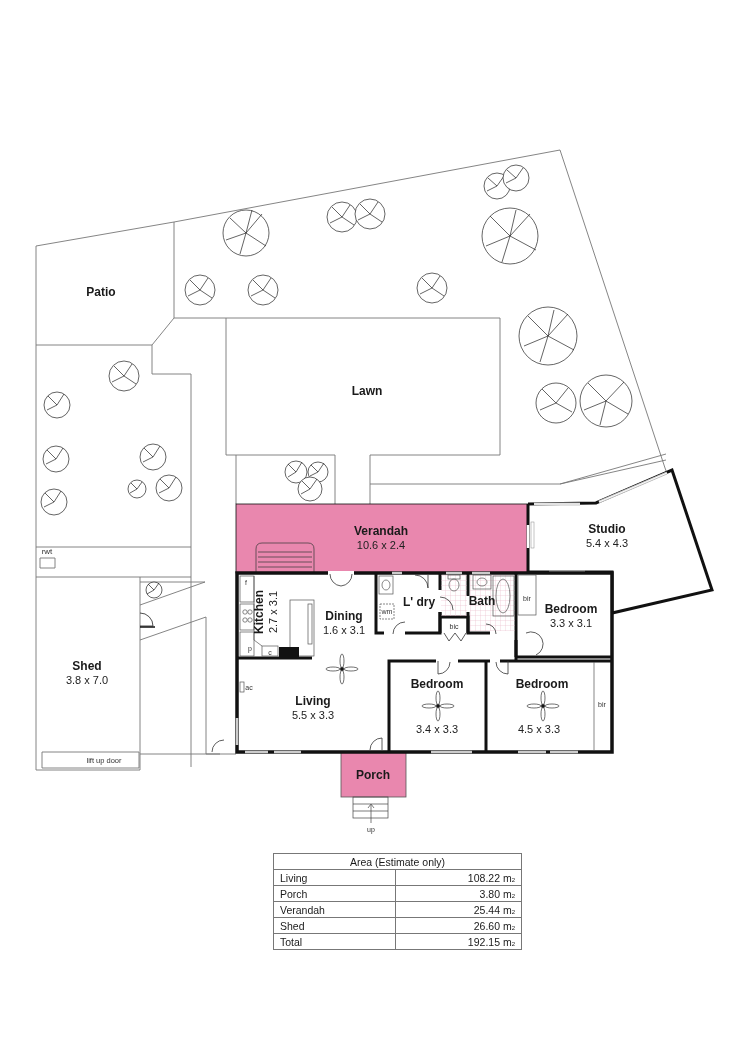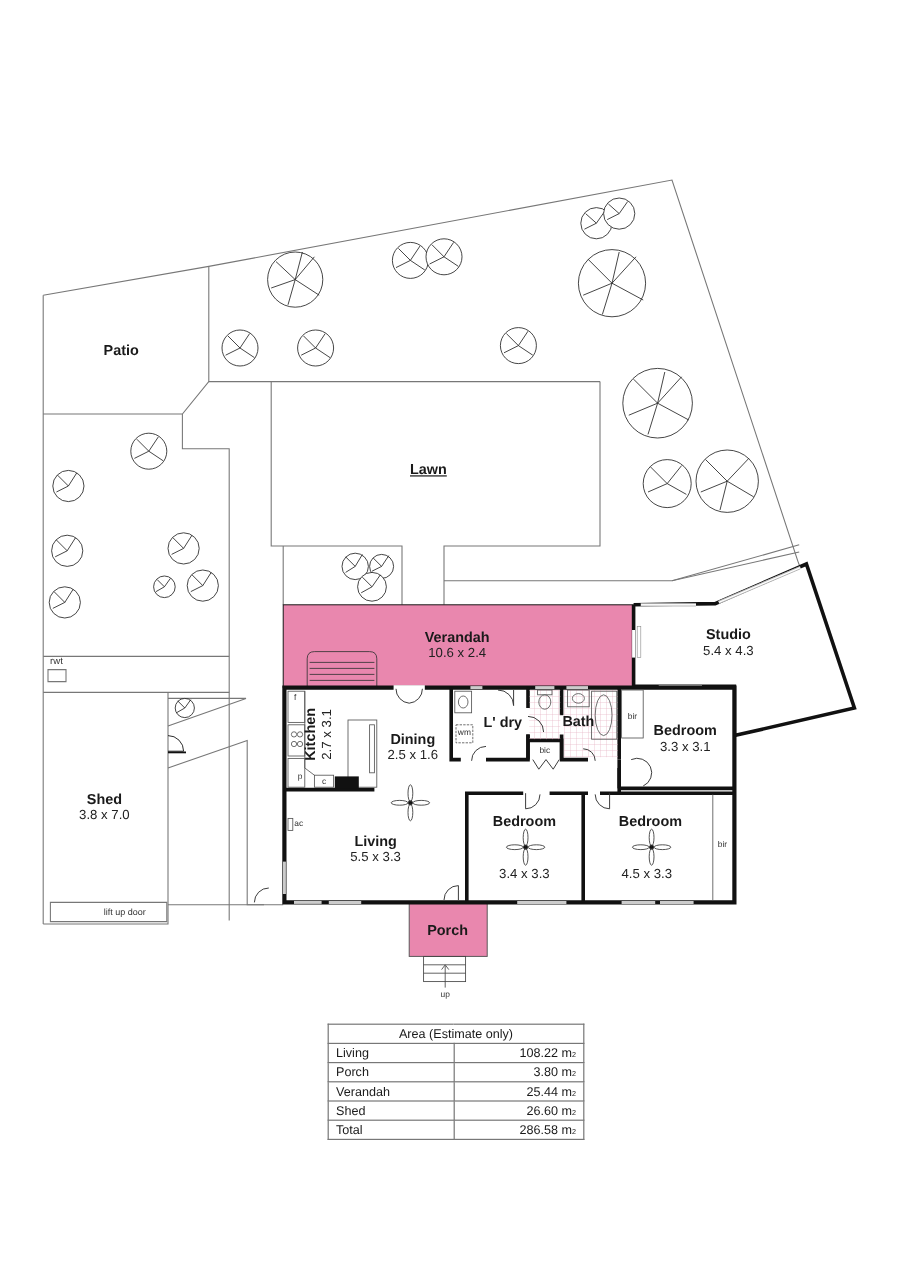--- a/index.html
+++ b/index.html
@@ -4,21 +4,21 @@
 <style>
   html, body { margin: 0; padding: 0; background: #ffffff; }
   body { width: 750px; height: 1061px; position: relative; overflow: hidden;
          font-family: "Liberation Sans", sans-serif; color: #1a1a1a; }
   #plan { position: absolute; left: 0; top: 0; }
   .lbl { position: absolute; text-align: center; transform: translate(-50%, -50%); white-space: nowrap; line-height: 1.15; }
   .lbl .nm { font-weight: bold; font-size: 12px; display: block; }
   .lbl .dm { font-size: 11px; display: block; color: #222; }
   .small { position: absolute; font-size: 7px; color: #333; transform: translate(-50%, -50%); white-space: nowrap; }
   .vert { transform: translate(-50%, -50%) rotate(-90deg); }
-  #area-table { position: absolute; left: 273px; top: 853px; width: 214px; border-collapse: collapse; font-size: 10.5px; }
+  #area-table { position: absolute; left: 273px; top: 853px; width: 249px; border-collapse: collapse; font-size: 10.5px; }
   #area-table td, #area-table th { border: 1px solid #777; padding: 1px 6px; height: 13px; }
   #area-table th { font-weight: normal; text-align: center; }
   #area-table td.v { text-align: right; }
   sub.u { font-size: 6px; vertical-align: baseline; }
 </style>
 </head>
 <body>
 
 <svg id="plan" width="750" height="1061" viewBox="0 0 750 1061" xmlns="http://www.w3.org/2000/svg">
   <defs>
@@ -305,41 +305,41 @@
     <g>
         <circle cx="154" cy="590" r="8"></circle>
         <path d="M154 590 L148 584 M154 590 L147 594 M154 590 L159 583"></path>
       </g>
   </g>
 </svg>
 
 <div class="lbl" style="left:101px;top:293px;text-align:center;">
     <span class="nm">Patio</span>
   </div>
-<div class="lbl" style="left:357px;top:392px;text-decoration:underline;">
+<div class="lbl" style="left:367px;top:392px;">
     <span class="nm">Lawn</span>
   </div>
 <div class="small" style="left:47px;top:551px;font-size:8px;">rwt</div>
 <div class="small" style="left:104px;top:760px;font-size:7.5px;text-align:right;">lift up door</div>
 
 <div class="lbl" style="left:381px;top:538px;">
     <span class="nm">Verandah</span>
     <span class="dm">10.6 x 2.4</span>
   </div>
 <div class="lbl" style="left:607px;top:536px;text-align:center;">
     <span class="nm">Studio</span>
     <span class="dm">5.4 x 4.3</span>
   </div>
 <div class="lbl vert" style="left:266px;top:612px;">
     <span class="nm">Kitchen</span>
     <span class="dm">2.7 x 3.1</span>
   </div>
 <div class="lbl" style="left:344px;top:623px;">
     <span class="nm">Dining</span>
-    <span class="dm">2.5 x 1.6</span>
+    <span class="dm">1.6 x 3.1</span>
   </div>
 <div class="lbl" style="left:419px;top:603px;">
     <span class="nm">L' dry</span>
   </div>
 <div class="lbl" style="left:482px;top:602px;">
     <span class="nm">Bath</span>
   </div>
 <div class="lbl" style="left:571px;top:616px;">
     <span class="nm">Bedroom</span>
     <span class="dm">3.3 x 3.1</span>
@@ -394,16 +394,16 @@
   <tr>
         <td>Verandah</td>
         <td class="v"><span>25.44</span> <span>m</span><sub class="u">2</sub></td>
       </tr>
   <tr>
         <td>Shed</td>
         <td class="v"><span>26.60</span> <span>m</span><sub class="u">2</sub></td>
       </tr>
   <tr>
         <td>Total</td>
-        <td class="v"><span>286.58</span> <span>m</span><sub class="u">2</sub></td>
+        <td class="v"><span>192.15</span> <span>m</span><sub class="u">2</sub></td>
       </tr>
 </tbody>
   </table>
 
 </body></html>

